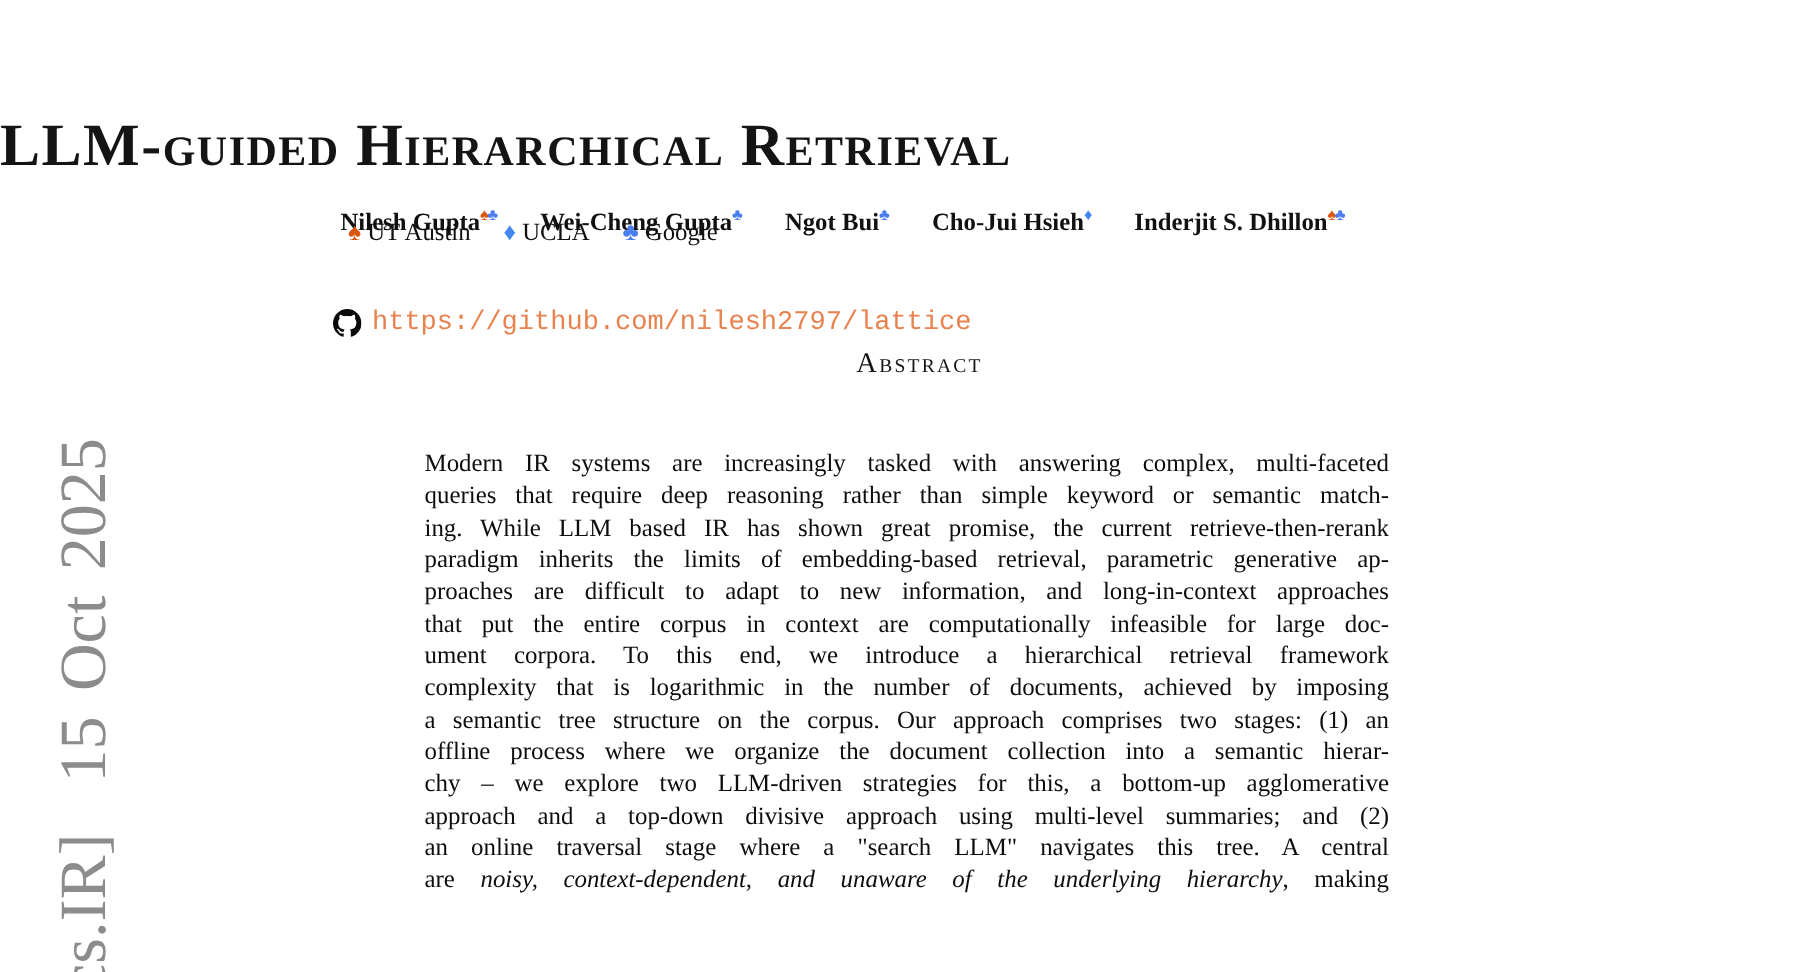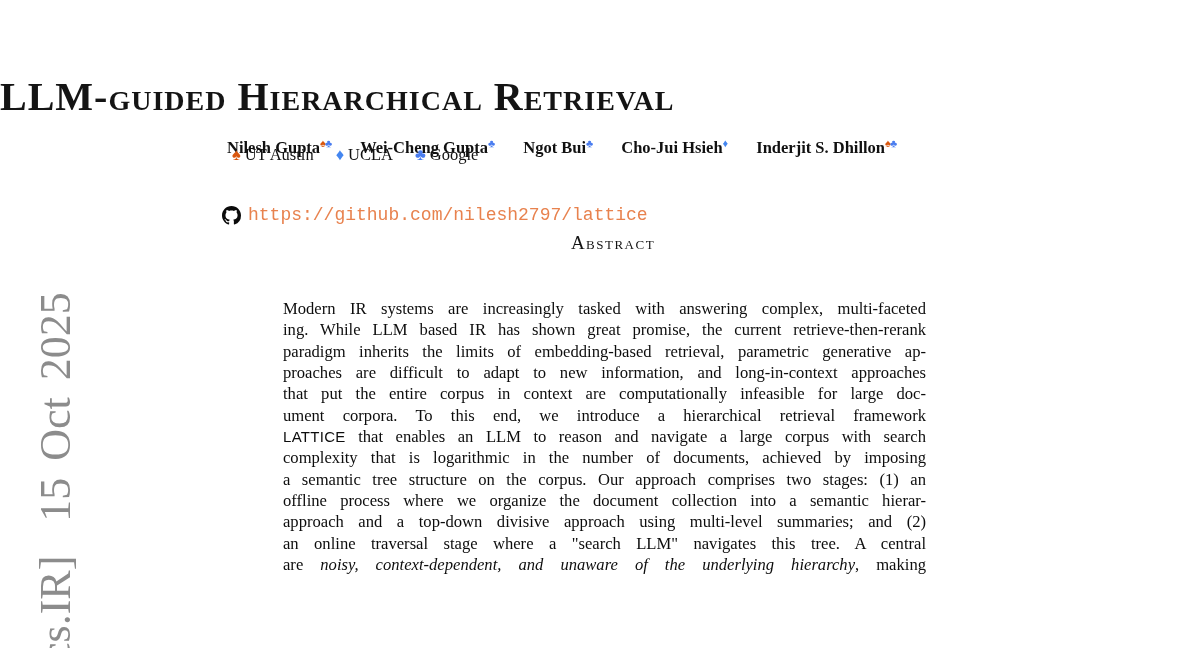--- a/index.html
+++ b/index.html
@@ -142,25 +142,26 @@
       <path d="M8 0C3.58 0 0 3.58 0 8c0 3.54 2.29 6.53 5.47 7.59.4.07.55-.17.55-.38 0-.19-.01-.82-.01-1.49-2.01.37-2.53-.49-2.69-.94-.09-.23-.48-.94-.82-1.13-.28-.15-.68-.52-.01-.53.63-.01 1.08.58 1.23.82.72 1.21 1.87.87 2.33.66.07-.52.28-.87.51-1.07-1.78-.2-3.64-.89-3.64-3.95 0-.87.31-1.59.82-2.15-.08-.2-.36-1.02.08-2.12 0 0 .67-.21 2.2.82.64-.18 1.32-.27 2-.27s1.36.09 2 .27c1.53-1.04 2.2-.82 2.2-.82.44 1.1.16 1.92.08 2.12.51.56.82 1.27.82 2.15 0 3.07-1.87 3.75-3.65 3.95.29.25.54.73.54 1.48 0 1.07-.01 1.93-.01 2.2 0 .21.15.46.55.38A8.01 8.01 0 0 0 16 8c0-4.42-3.58-8-8-8z"></path>
     </svg>
   </span>
   <a href="#" class="repo-link" style="color: rgb(232, 130, 78);">https://github.com/nilesh2797/lattice</a>
 </div>
 
 <div class="abstract-heading">Abstract</div>
 
 <div class="abstract-body">
     <div class="abs-line"><span>Modern IR systems are increasingly tasked with answering complex, multi-faceted</span></div>
+    <div class="abs-line"><span>queries that require deep reasoning rather than simple keyword or semantic match-</span></div>
     <div class="abs-line"><span>ing. While LLM based IR has shown great promise, the current retrieve-then-rerank</span></div>
     <div class="abs-line"><span>paradigm inherits the limits of embedding-based retrieval, parametric generative ap-</span></div>
     <div class="abs-line"><span>proaches are difficult to adapt to new information, and long-in-context approaches</span></div>
     <div class="abs-line"><span>that put the entire corpus in context are computationally infeasible for large doc-</span></div>
     <div class="abs-line"><span>ument corpora. To this end, we introduce a hierarchical retrieval framework</span></div>
-    <div class="abs-line"><span class="seg-sans">LATTICE</span><span> that enables an LLM to reason and navigate a large corpus with search</span></div>
     <div class="abs-line"><span>complexity that is logarithmic in the number of documents, achieved by imposing</span></div>
     <div class="abs-line"><span>a semantic tree structure on the corpus. Our approach comprises two stages: (1) an</span></div>
     <div class="abs-line"><span>offline process where we organize the document collection into a semantic hierar-</span></div>
+    <div class="abs-line"><span>chy – we explore two LLM-driven strategies for this, a bottom-up agglomerative</span></div>
     <div class="abs-line"><span>approach and a top-down divisive approach using multi-level summaries; and (2)</span></div>
     <div class="abs-line"><span>an online traversal stage where a "search LLM" navigates this tree. A central</span></div>
     <div class="abs-line"><span>are </span><span class="seg-i">noisy, context-dependent, and unaware of the underlying hierarchy</span><span>, making</span></div>
   </div>
 
 </body></html>

